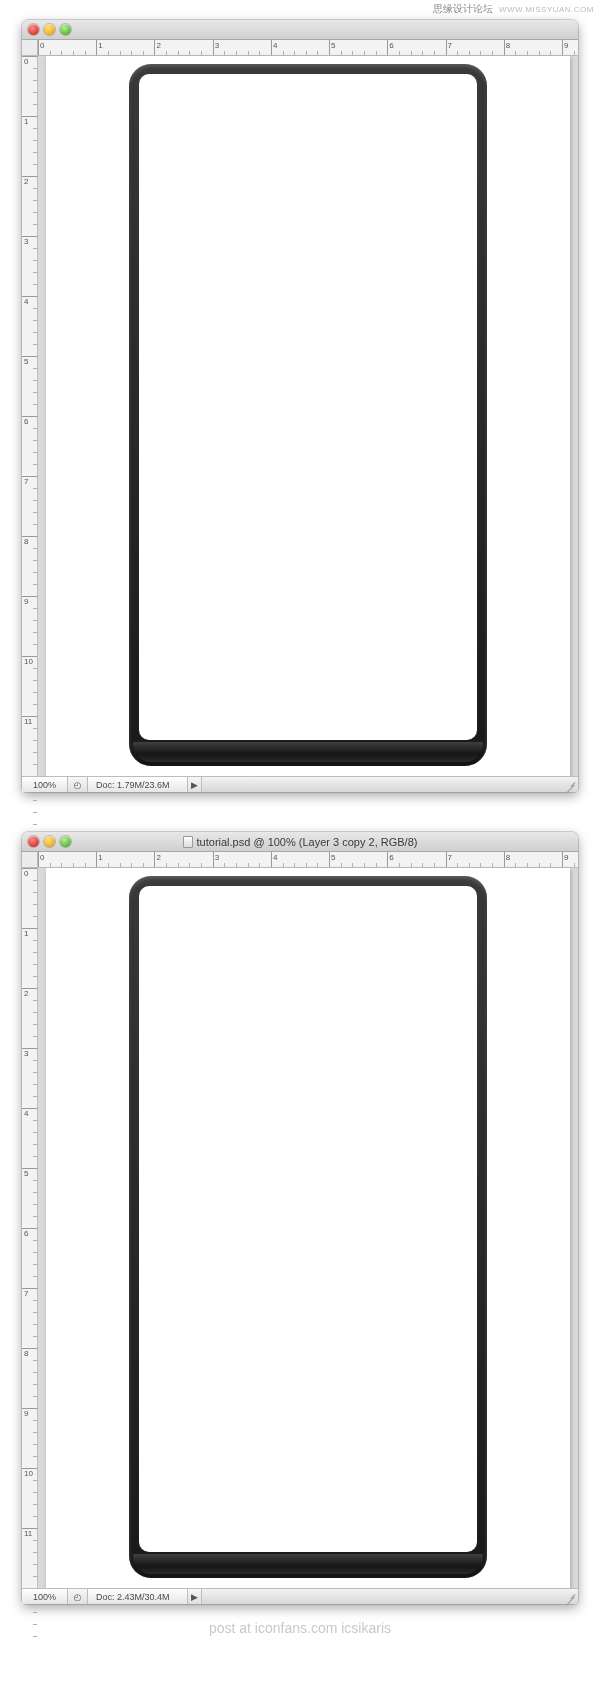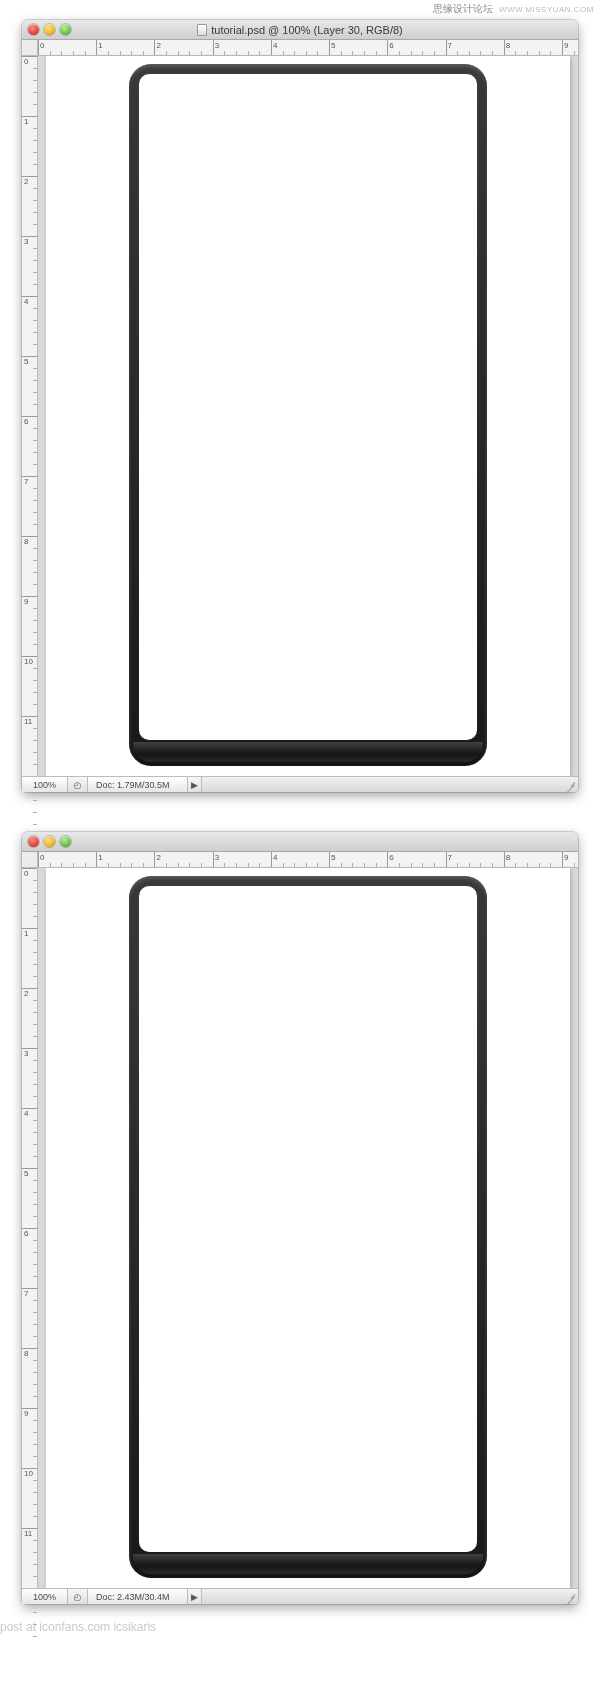--- a/index.html
+++ b/index.html
@@ -221,46 +221,42 @@
   }
   .resize-grip::before, .resize-grip::after {
     content:"";
     position:absolute;
     background:#9a9a9a;
     height:1px;
   }
   .resize-grip::before { width:10px; right:2px; bottom:4px; transform: rotate(-45deg);}
   .resize-grip::after { width:6px; right:2px; bottom:8px; transform: rotate(-45deg);}
   .footer-credit {
-    text-align: left;
-    font-size: 12px;
+    text-align: center;
+    font-size: 14px;
     color: #c9c9c9;
     padding: 6px 0 8px 0;
   }
 </style>
 </head>
 <body>
 
 <div class="topbar">
   <span class="cn">思缘设计论坛</span>
   <span class="wm">WWW.MISSYUAN.COM</span>
 </div>
 
 <div class="stack">
 
   <div class="window-wrap">
     <div class="titlebar">
       <div class="traffic">
         <span class="tl red"></span>
         <span class="tl yellow"></span>
         <span class="tl green"></span>
-      </div>
-      <div class="title-center">
-        <span class="proxy-icon"></span>
-        <span>tutorial.psd @ 100% (Layer 30, RGB/8)</span>
       </div>
     </div>
     <div class="ruler-h">
       <div class="ruler-corner"></div>
       <div class="ruler-h-inner" id="rhi-0">
           <div class="tick-major" style="left: 0px;"></div>
           <div class="tick-label" style="left: 0px;">0</div>
           <div class="tick-minor" style="left: 11.6444px;"></div>
           <div class="tick-minor" style="left: 23.2889px;"></div>
           <div class="tick-minor" style="left: 34.9333px;"></div>
@@ -404,33 +400,37 @@
           <div class="phone-frame">
             <div class="phone-screen"></div>
             <div class="phone-chin"></div>
           </div>
         </div>
       </div>
     </div>
     <div class="statusbar">
       <div class="zoom-box">100%</div>
       <div class="status-icon">◴</div>
-      <div class="doc-info">Doc: 1.79M/30.5M</div>
+      <div class="doc-info">Doc: 1.79M/23.6M</div>
       <div class="arrow-btn">▶</div>
       <div class="status-spacer"></div>
       <div class="resize-grip"></div>
     </div>
   </div>
 
   <div class="window-wrap">
     <div class="titlebar">
       <div class="traffic">
         <span class="tl red"></span>
         <span class="tl yellow"></span>
         <span class="tl green"></span>
+      </div>
+      <div class="title-center">
+        <span class="proxy-icon"></span>
+        <span>tutorial.psd @ 100% (Layer 3 copy 2, RGB/8)</span>
       </div>
     </div>
     <div class="ruler-h">
       <div class="ruler-corner"></div>
       <div class="ruler-h-inner" id="rhi-1">
           <div class="tick-major" style="left: 0px;"></div>
           <div class="tick-label" style="left: 0px;">0</div>
           <div class="tick-minor" style="left: 11.6444px;"></div>
           <div class="tick-minor" style="left: 23.2889px;"></div>
           <div class="tick-minor" style="left: 34.9333px;"></div>

